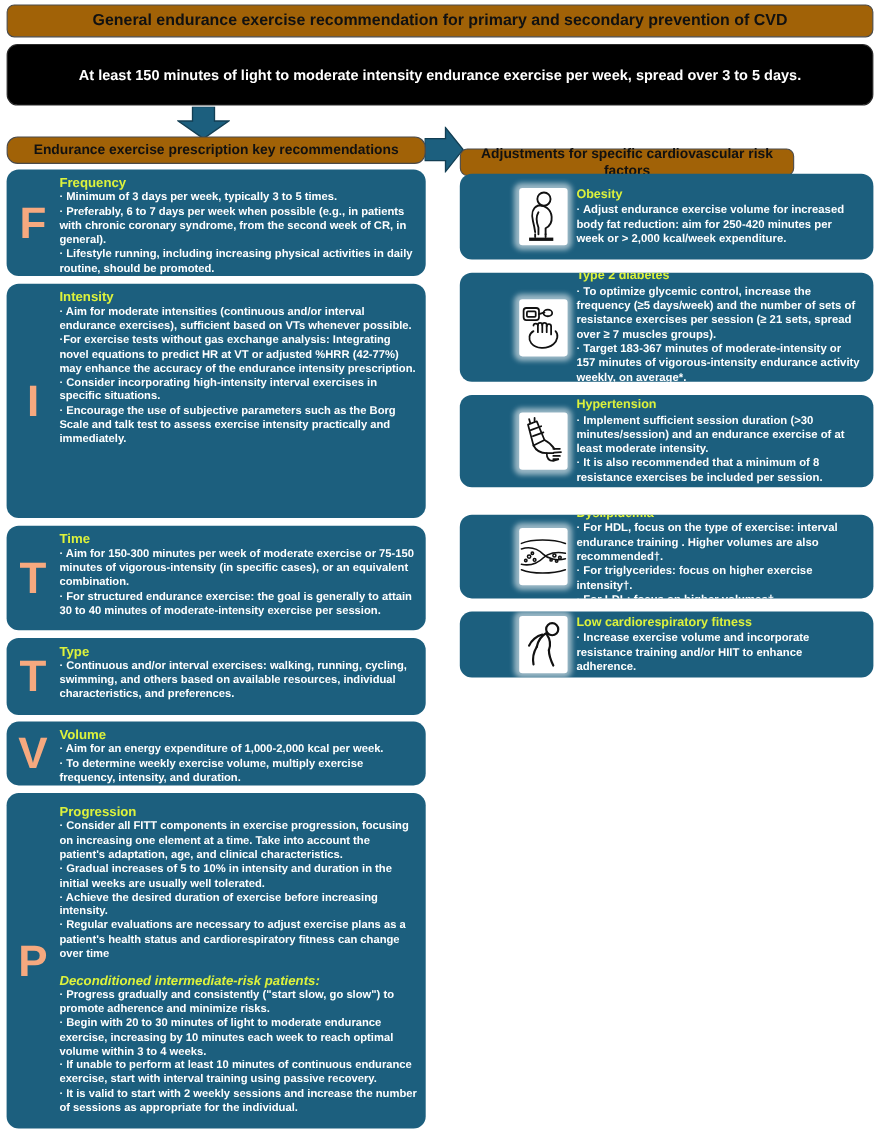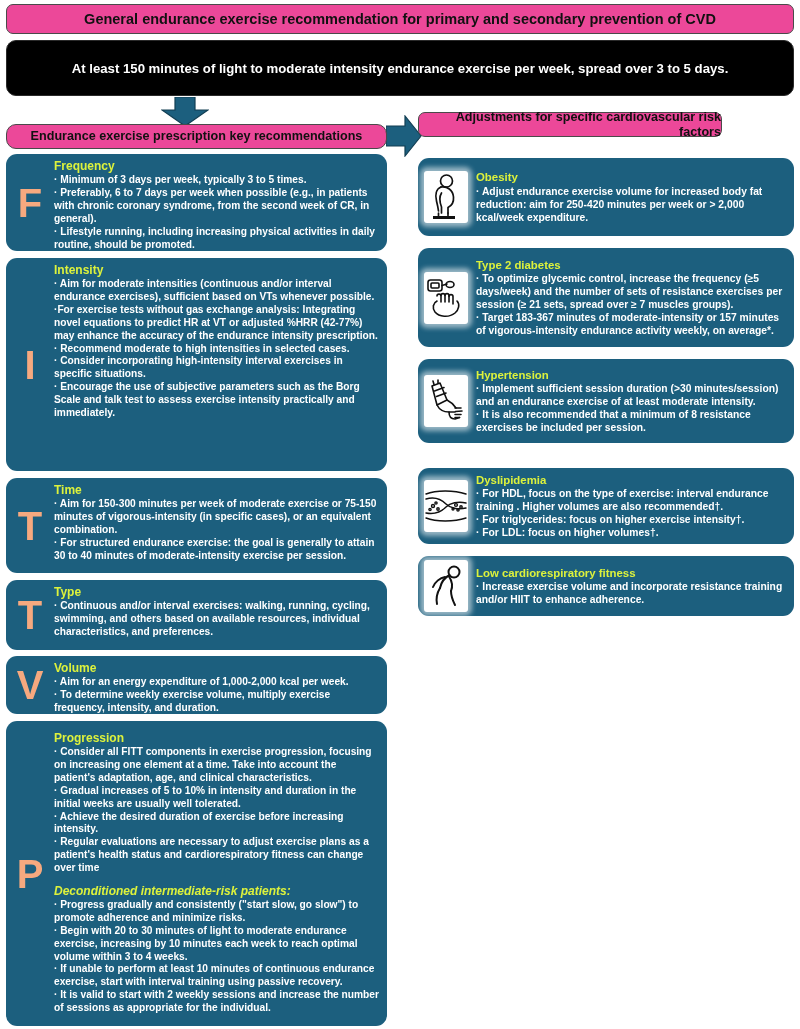--- a/index.html
+++ b/index.html
@@ -10,50 +10,50 @@
     background: #ffffff;
     font-family: "Liberation Sans", sans-serif;
     overflow: hidden;
     position: relative;
   }
 
   .page { position: relative; width: 800px; height: 1029px; }
 
   
   .banner {
-    background: #ec4899;
+    background: #a16207;
     border: 1.5px solid #4a4a4a;
     border-radius: 7px;
     color: #111111;
     font-weight: bold;
     display: flex;
     align-items: center;
     justify-content: center;
-    text-align: right;
+    text-align: center;
     line-height: 1.15;
   }
 
   #title-banner {
     position: absolute;
     left: 6px; top: 4px;
     width: 788px; height: 30px;
     font-size: 14.5px;
   }
 
   #left-section-banner {
     position: absolute;
     left: 6px; top: 124px;
     width: 381px; height: 25px;
     font-size: 12.6px;
     border-radius: 10px;
   }
 
   #right-section-banner {
     position: absolute;
-    left: 418px; top: 112px;
+    left: 418px; top: 135px;
     width: 304px; height: 25px;
     font-size: 12.6px;
   }
 
   
   #summary-bar {
     position: absolute;
     left: 6px; top: 40px;
     width: 788px; height: 56px;
     background: #000000;
@@ -125,21 +125,21 @@
   .bullets li {
     color: #ffffff;
     font-weight: bold;
     font-size: 10.2px;
     line-height: 1.26;
     text-indent: 0;
   }
   .spacer-line { height: 9px; }
 
   
-  .right-card { left: 418px; width: 376px; display: flex; }
+  .right-card { left: 418px; width: 376px; display: flex; padding-left: 48px; }
 
   .icon-col {
     width: 56px;
     flex: 0 0 56px;
     display: flex;
     align-items: center;
     justify-content: center;
     padding: 6px 4px;
   }
   .icon-chip {
@@ -199,21 +199,20 @@
 
   <div class="card left-card" style="top:258px; height:213px;">
     <div class="letter-col">
       <span class="letter">I</span>
     </div>
     <div class="body-col">
       <div class="card-heading">Intensity</div>
       <ul class="bullets">
         <li>· Aim for moderate intensities (continuous and/or interval endurance exercises), sufficient based on VTs whenever possible.</li>
         <li>·For exercise tests without gas exchange analysis: Integrating novel equations to predict HR at VT or adjusted %HRR (42-77%) may enhance the accuracy of the endurance intensity prescription.</li>
-        <li>· Recommend moderate to high intensities in selected cases.</li>
         <li>· Consider incorporating high-intensity interval exercises in specific situations.</li>
         <li>· Encourage the use of subjective parameters such as the Borg Scale and talk test to assess exercise intensity practically and immediately.</li>
       </ul>
     </div>
   </div>
 
   <div class="card left-card" style="top:478px; height:95px;">
     <div class="letter-col">
       <span class="letter">T</span>
     </div>

